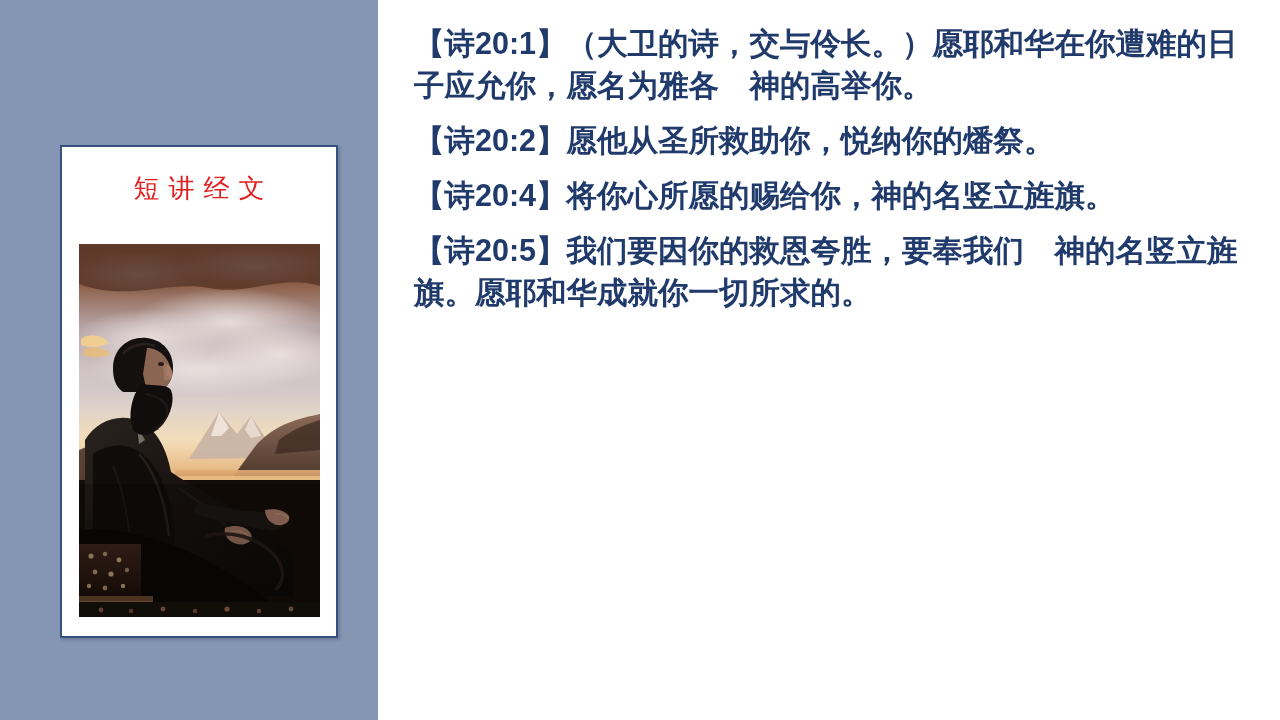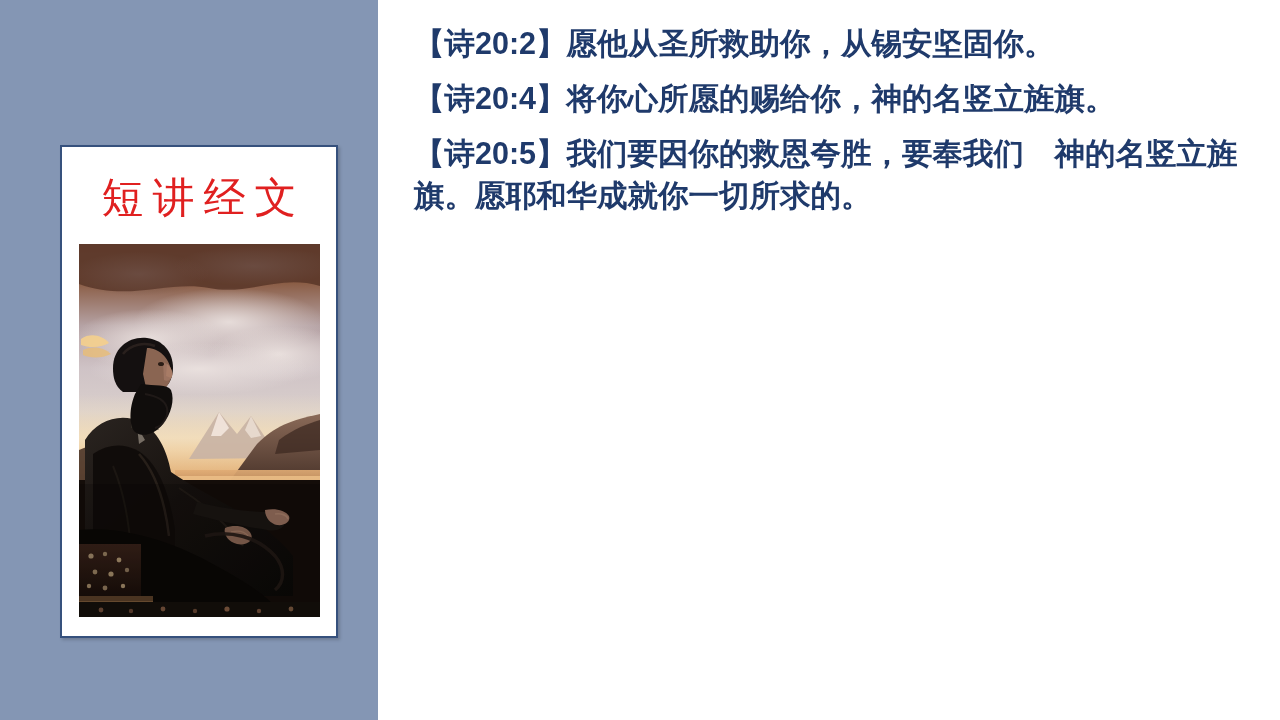--- a/index.html
+++ b/index.html
@@ -44,21 +44,21 @@
     box-shadow: 2px 2px 3px rgba(0,0,0,0.18);
   }
 
   #card-title {
     position: absolute;
     left: 0;
     top: 26px;
     width: 100%;
     text-align: center;
     font-family: "Liberation Serif", "DejaVu Serif", serif;
-    font-size: 42px;
+    font-size: 26px;
     font-weight: 400;
     color: #e02020;
     letter-spacing: 9px;
     text-indent: 9px;
     line-height: 1.2;
     white-space: nowrap;
   }
 
   
   #painting-frame {
@@ -258,18 +258,19 @@
           </g>
 
           <path d="M0,240 L241,240 L241,373 L0,373 Z" fill="#000000" opacity="0.18"></path>
         </svg>
       </div>
 
     </div>
   </div>
 
   <div id="scripture-area">
-    <p class="verse">【诗20:2】愿他从圣所救助你，从锡安坚固你。</p>
+    <p class="verse">【诗20:1】（大卫的诗，交与伶长。）愿耶和华在你遭难的日子应允你，愿名为雅各　神的高举你。</p>
+    <p class="verse">【诗20:2】愿他从圣所救助你，悦纳你的燔祭。</p>
     <p class="verse">【诗20:4】将你心所愿的赐给你，神的名竖立旌旗。</p>
     <p class="verse">【诗20:5】我们要因你的救恩夸胜，要奉我们　神的名竖立旌旗。愿耶和华成就你一切所求的。</p>
   </div>
 
 </div>
 
 </body></html>

